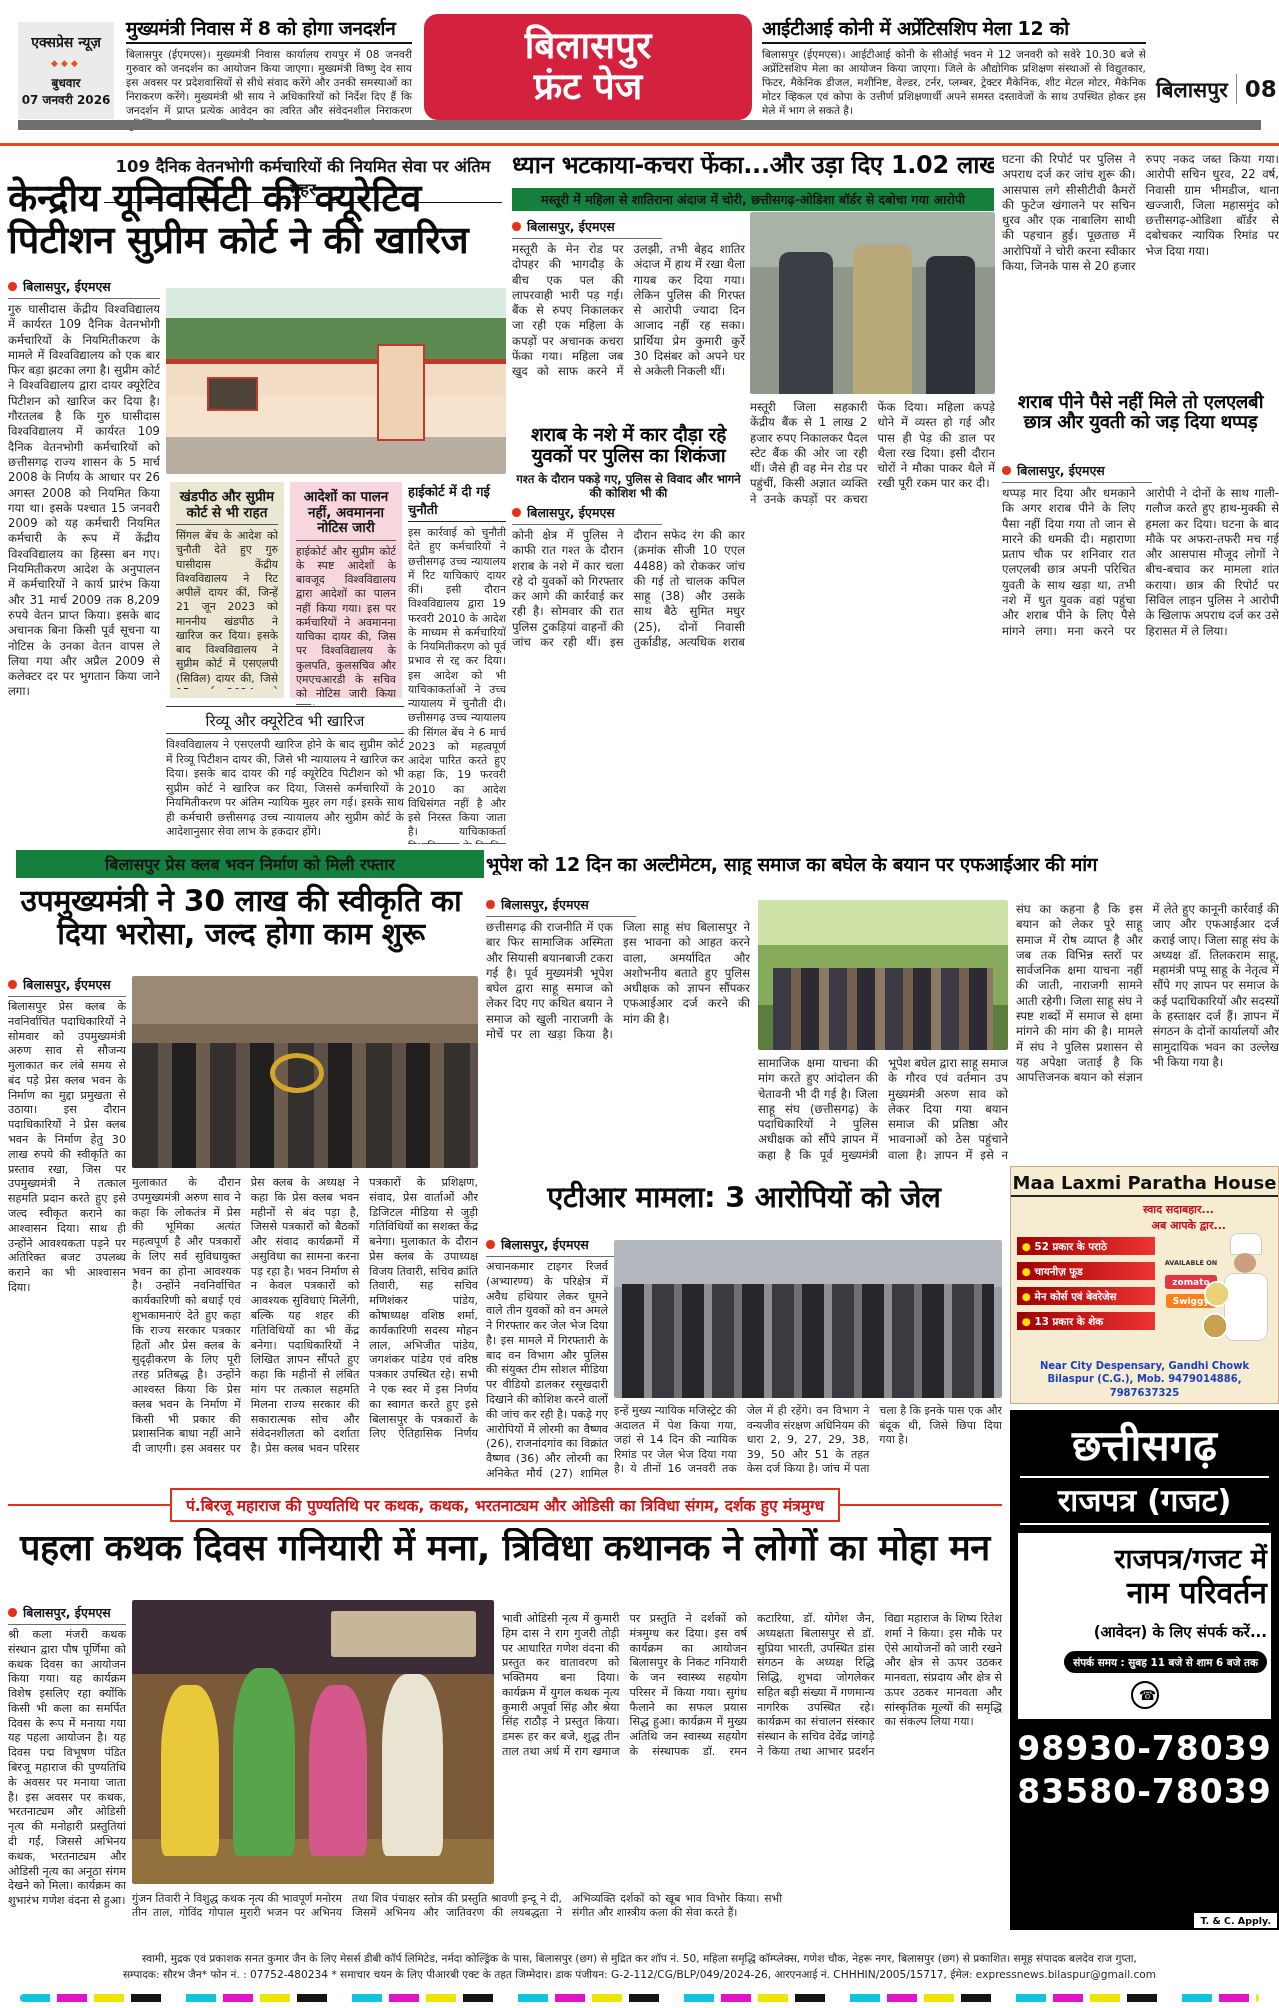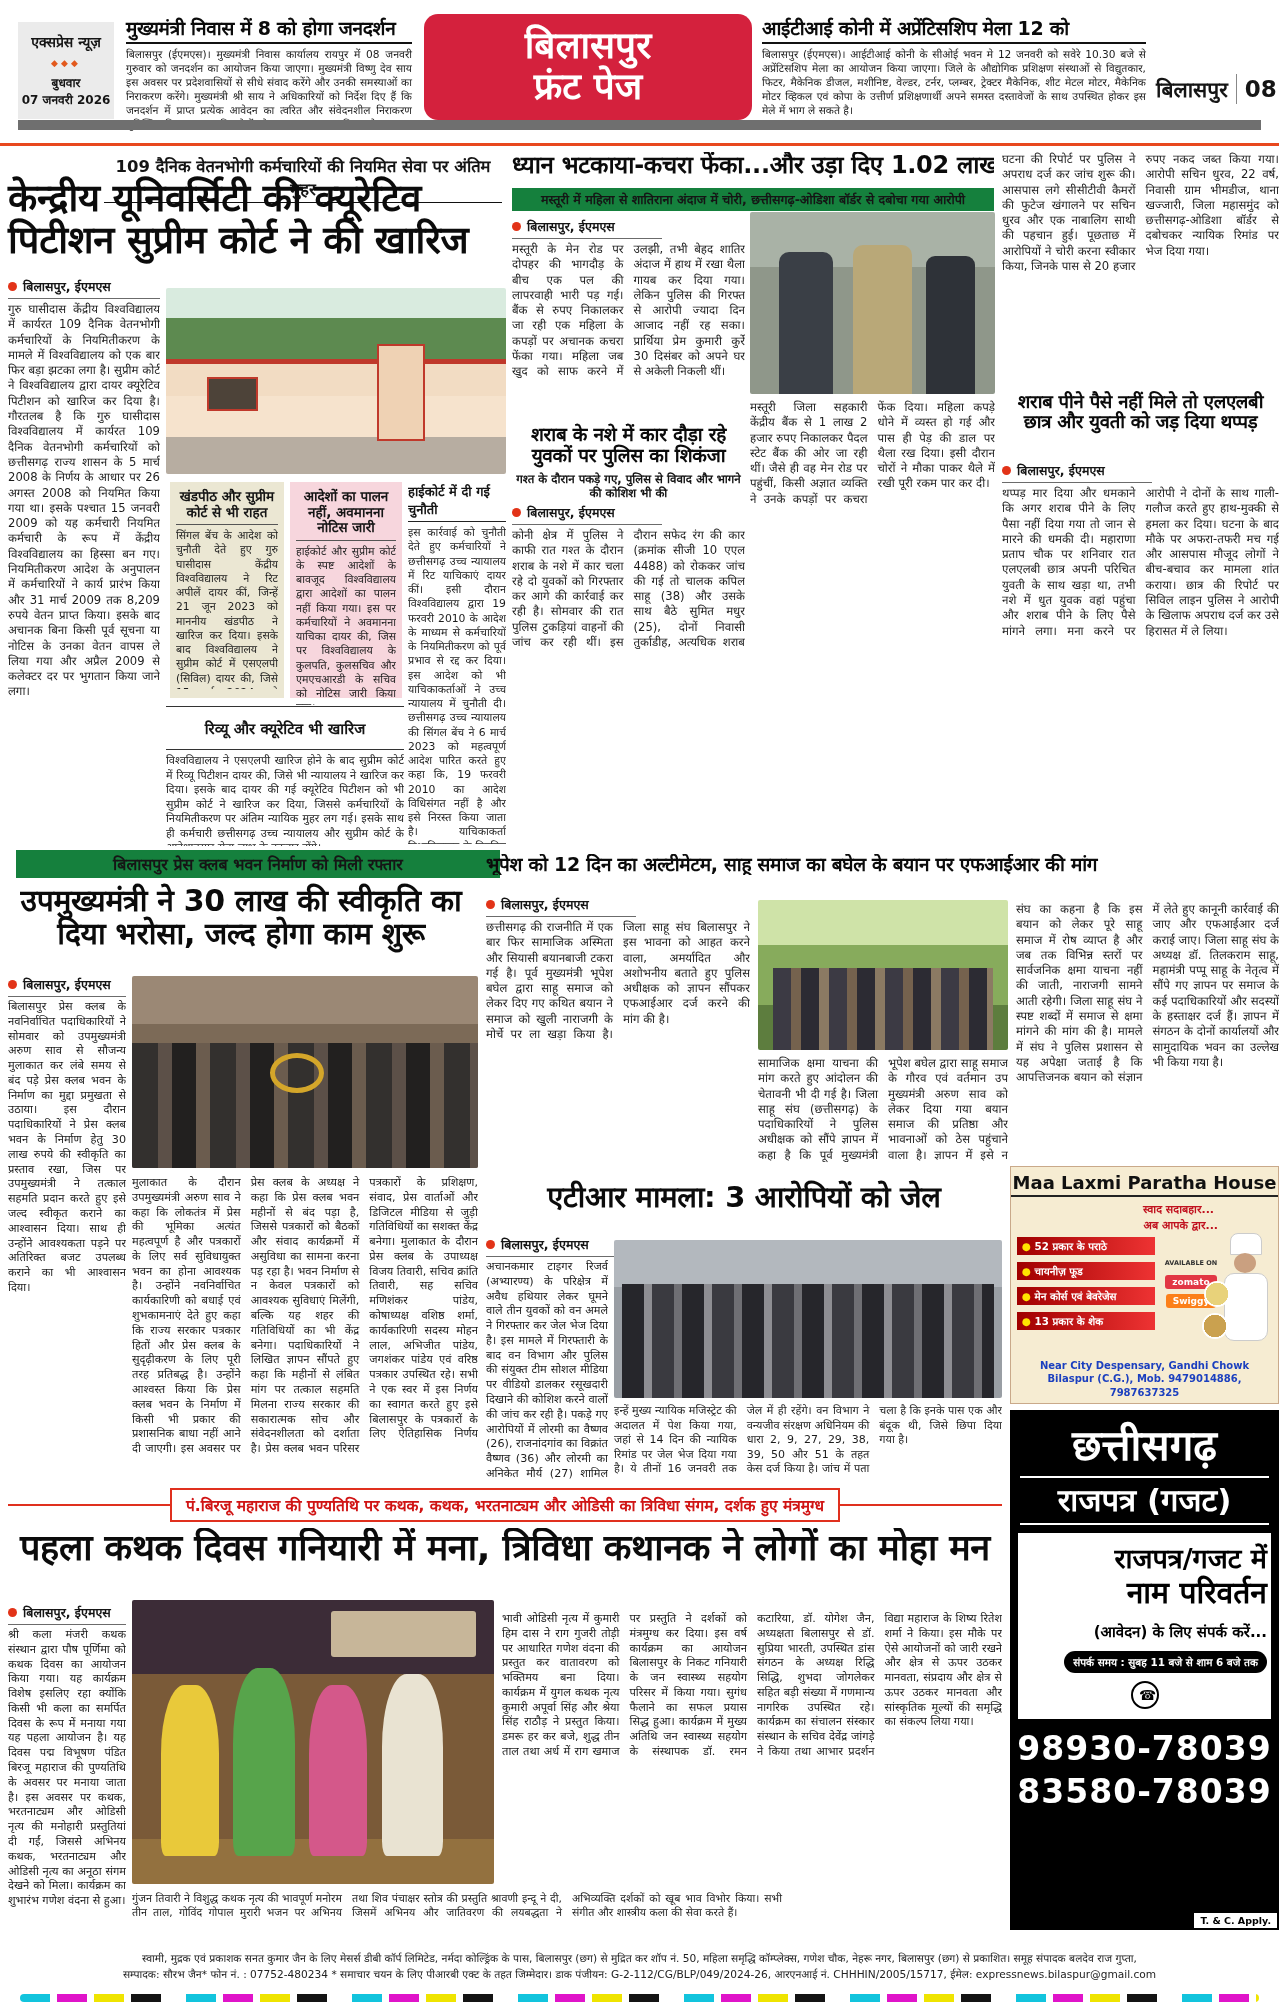--- a/index.html
+++ b/index.html
@@ -14,22 +14,22 @@
   .cols4{columns:4;column-gap:10px;}
   .hl{font-weight:bold;color:#0b0b0b;letter-spacing:-0.3px;line-height:1.1;}
   .byline{display:flex;align-items:center;gap:6px;font-weight:bold;font-size:12.5px;
           border-bottom:1px solid #6b6b6b;padding-bottom:3px;}
   .dot{width:9px;height:9px;border-radius:50%;background:#e23318;flex:0 0 auto;}
   .kick{font-weight:bold;border-bottom:1.6px solid #111;text-align:center;}
   .yellow{background:#15803d;}
   .photo{position:absolute;border-radius:2px;overflow:hidden;}
   .boxh{font-weight:bold;text-align:center;line-height:1.15;border-bottom:1px solid #333;
         padding-bottom:4px;margin-bottom:4px;}
-  .subh{font-weight:bold;text-align:center;border-top:1px solid #333;border-bottom:1px solid #333;
-        padding:11px 0;}
+  .subh{font-weight:normal;text-align:center;border-top:1px solid #333;border-bottom:1px solid #333;
+        padding:3px 0;}
   .pill{background:#000;color:#fff;border-radius:14px;font-weight:bold;}
   .chip{display:inline-block;color:#fff;font-weight:bold;border-radius:3px;padding:2px 7px;}
   .redrule{background:#e8481e;}
 </style>
 </head>
 <body>
 
 <div class="page">
 
   <div class="abs" style="left:18px;top:22px;width:96px;height:97px;background:#ebebeb;text-align:center;padding-top:10px;box-sizing:border-box;">
@@ -124,21 +124,21 @@
   </div>
   <div class="abs body cols2" style="left:512px;top:528px;width:233px;height:126px;overflow:hidden;">कोनी क्षेत्र में पुलिस ने काफी रात गश्त के दौरान शराब के नशे में कार चला रहे दो युवकों को गिरफ्तार कर आगे की कार्रवाई कर रही है। सोमवार की रात पुलिस टुकड़ियां वाहनों की जांच कर रही थीं। इस दौरान सफेद रंग की कार (क्रमांक सीजी 10 एएल 4488) को रोककर जांच की गई तो चालक कपिल साहू (38) और उसके साथ बैठे सुमित मधुर (25), दोनों निवासी तुर्काडीह, अत्यधिक शराब के नशे में पाए गए। दोनों ने पुलिस से विवाद करते हुए भागने की कोशिश भी की। पुलिस ने मोटर व्हीकल एक्ट और आबकारी अधिनियम के तहत कार्रवाई करते हुए वाहन जब्त कर लिया।</div>
 
   <div class="abs hl" style="left:1002px;top:392px;width:277px;font-size:18.5px;text-align:center;">शराब पीने पैसे नहीं मिले तो एलएलबी छात्र और युवती को जड़ दिया थप्पड़</div>
   <div class="abs byline" style="left:1002px;top:462px;width:150px;">
     <span class="dot"></span>
     <span>बिलासपुर, ईएमएस</span>
   </div>
   <div class="abs body cols2" style="left:1002px;top:486px;width:277px;height:168px;overflow:hidden;">थप्पड़ मार दिया और धमकाने कि अगर शराब पीने के लिए पैसा नहीं दिया गया तो जान से मारने की धमकी दी। महाराणा प्रताप चौक पर शनिवार रात एलएलबी छात्र अपनी परिचित युवती के साथ खड़ा था, तभी नशे में धुत युवक वहां पहुंचा और शराब पीने के लिए पैसे मांगने लगा। मना करने पर आरोपी ने दोनों के साथ गाली-गलौज करते हुए हाथ-मुक्की से हमला कर दिया। घटना के बाद मौके पर अफरा-तफरी मच गई और आसपास मौजूद लोगों ने बीच-बचाव कर मामला शांत कराया। छात्र की रिपोर्ट पर सिविल लाइन पुलिस ने आरोपी के खिलाफ अपराध दर्ज कर उसे हिरासत में ले लिया।</div>
 
-  <div class="abs yellow b" style="left:16px;top:850px;width:452px;font-size:16px;text-align:center;padding:3px 16px;">बिलासपुर प्रेस क्लब भवन निर्माण को मिली रफ्तार</div>
+  <div class="abs yellow b" style="left:16px;top:850px;width:452px;font-size:16px;text-align:center;padding:3px 8px;">बिलासपुर प्रेस क्लब भवन निर्माण को मिली रफ्तार</div>
   <div class="abs hl" style="left:8px;top:884px;width:466px;font-size:30px;text-align:center;">उपमुख्यमंत्री ने 30 लाख की स्वीकृति का दिया भरोसा, जल्द होगा काम शुरू</div>
   <div class="abs byline" style="left:8px;top:976px;width:118px;">
     <span class="dot"></span>
     <span>बिलासपुर, ईएमएस</span>
   </div>
   <div class="abs body" style="left:8px;top:1000px;width:118px;height:460px;overflow:hidden;font-size:11.2px;">बिलासपुर प्रेस क्लब के नवनिर्वाचित पदाधिकारियों ने सोमवार को उपमुख्यमंत्री अरुण साव से सौजन्य मुलाकात कर लंबे समय से बंद पड़े प्रेस क्लब भवन के निर्माण का मुद्दा प्रमुखता से उठाया। इस दौरान पदाधिकारियों ने प्रेस क्लब भवन के निर्माण हेतु 30 लाख रुपये की स्वीकृति का प्रस्ताव रखा, जिस पर उपमुख्यमंत्री ने तत्काल सहमति प्रदान करते हुए इसे जल्द स्वीकृत कराने का आश्वासन दिया। साथ ही उन्होंने आवश्यकता पड़ने पर अतिरिक्त बजट उपलब्ध कराने का भी आश्वासन दिया।</div>
 
   <div class="photo" style="left:132px;top:976px;width:346px;height:192px;background:linear-gradient(#9b8875 0 25%,#7c6a57 25% 100%);">
     <div style="position:absolute;left:0;top:35%;width:100%;height:65%;background:repeating-linear-gradient(90deg,#33302e 0 26px,#5c5048 26px 40px,#22201f 40px 64px,#6b5c4e 64px 78px);"></div>
     <div style="position:absolute;left:40%;top:40%;width:44px;height:30px;border-radius:50%;border:5px solid #d4a62a;"></div>
@@ -169,21 +169,21 @@
 
   <div class="photo" style="left:614px;top:1240px;width:388px;height:158px;background:linear-gradient(#b3b8be 0 30%,#999ea4 30% 100%);">
     <div style="position:absolute;left:2%;top:28%;width:96%;height:72%;background:repeating-linear-gradient(90deg,#26262b 0 22px,#8e8e93 22px 30px,#3a3a40 30px 52px,#6f6f74 52px 60px);"></div>
   </div>
 
   <div class="abs body cols3" style="left:614px;top:1404px;width:388px;height:76px;overflow:hidden;font-size:11px;">इन्हें मुख्य न्यायिक मजिस्ट्रेट की अदालत में पेश किया गया, जहां से 14 दिन की न्यायिक रिमांड पर जेल भेज दिया गया है। ये तीनों 16 जनवरी तक जेल में ही रहेंगे। वन विभाग ने वन्यजीव संरक्षण अधिनियम की धारा 2, 9, 27, 29, 38, 39, 50 और 51 के तहत केस दर्ज किया है। जांच में पता चला है कि इनके पास एक और बंदूक थी, जिसे छिपा दिया गया है।</div>
 
   <div class="abs" style="left:1010px;top:1166px;width:269px;height:238px;background:#f6ecd2;border:1px solid #c9a98a;box-sizing:border-box;">
     <div class="b" style="font-size:18px;text-align:center;margin-top:5px;border-bottom:2px solid #222;padding-bottom:2px;color:#111;">Maa Laxmi Paratha House</div>
     <div class="b" style="position:absolute;right:64px;top:34px;color:#c1121f;font-size:11px;">स्वाद सदाबहार...</div>
-    <div class="b" style="position:absolute;right:60px;top:50px;color:#c1121f;font-size:11px;">अब आपके द्वार...</div>
+    <div class="b" style="position:absolute;right:52px;top:50px;color:#c1121f;font-size:11px;">अब आपके द्वार...</div>
 
     <div style="position:absolute;left:6px;top:70px;width:138px;">
       <div style="background:linear-gradient(90deg,#a00000,#e33);color:#fff;font-weight:bold;font-size:10.3px;padding:2px 5px;margin-bottom:7px;">
         <span style="color:#ffe400;">● </span><span>52 प्रकार के पराठे</span>
       </div>
       <div style="background:linear-gradient(90deg,#a00000,#e33);color:#fff;font-weight:bold;font-size:10.3px;padding:2px 5px;margin-bottom:7px;">
         <span style="color:#ffe400;">● </span><span>चायनीज़ फूड</span>
       </div>
       <div style="background:linear-gradient(90deg,#a00000,#e33);color:#fff;font-weight:bold;font-size:10.3px;padding:2px 5px;margin-bottom:7px;">
         <span style="color:#ffe400;">● </span><span>मेन कोर्स एवं बेवरेजेस</span>

